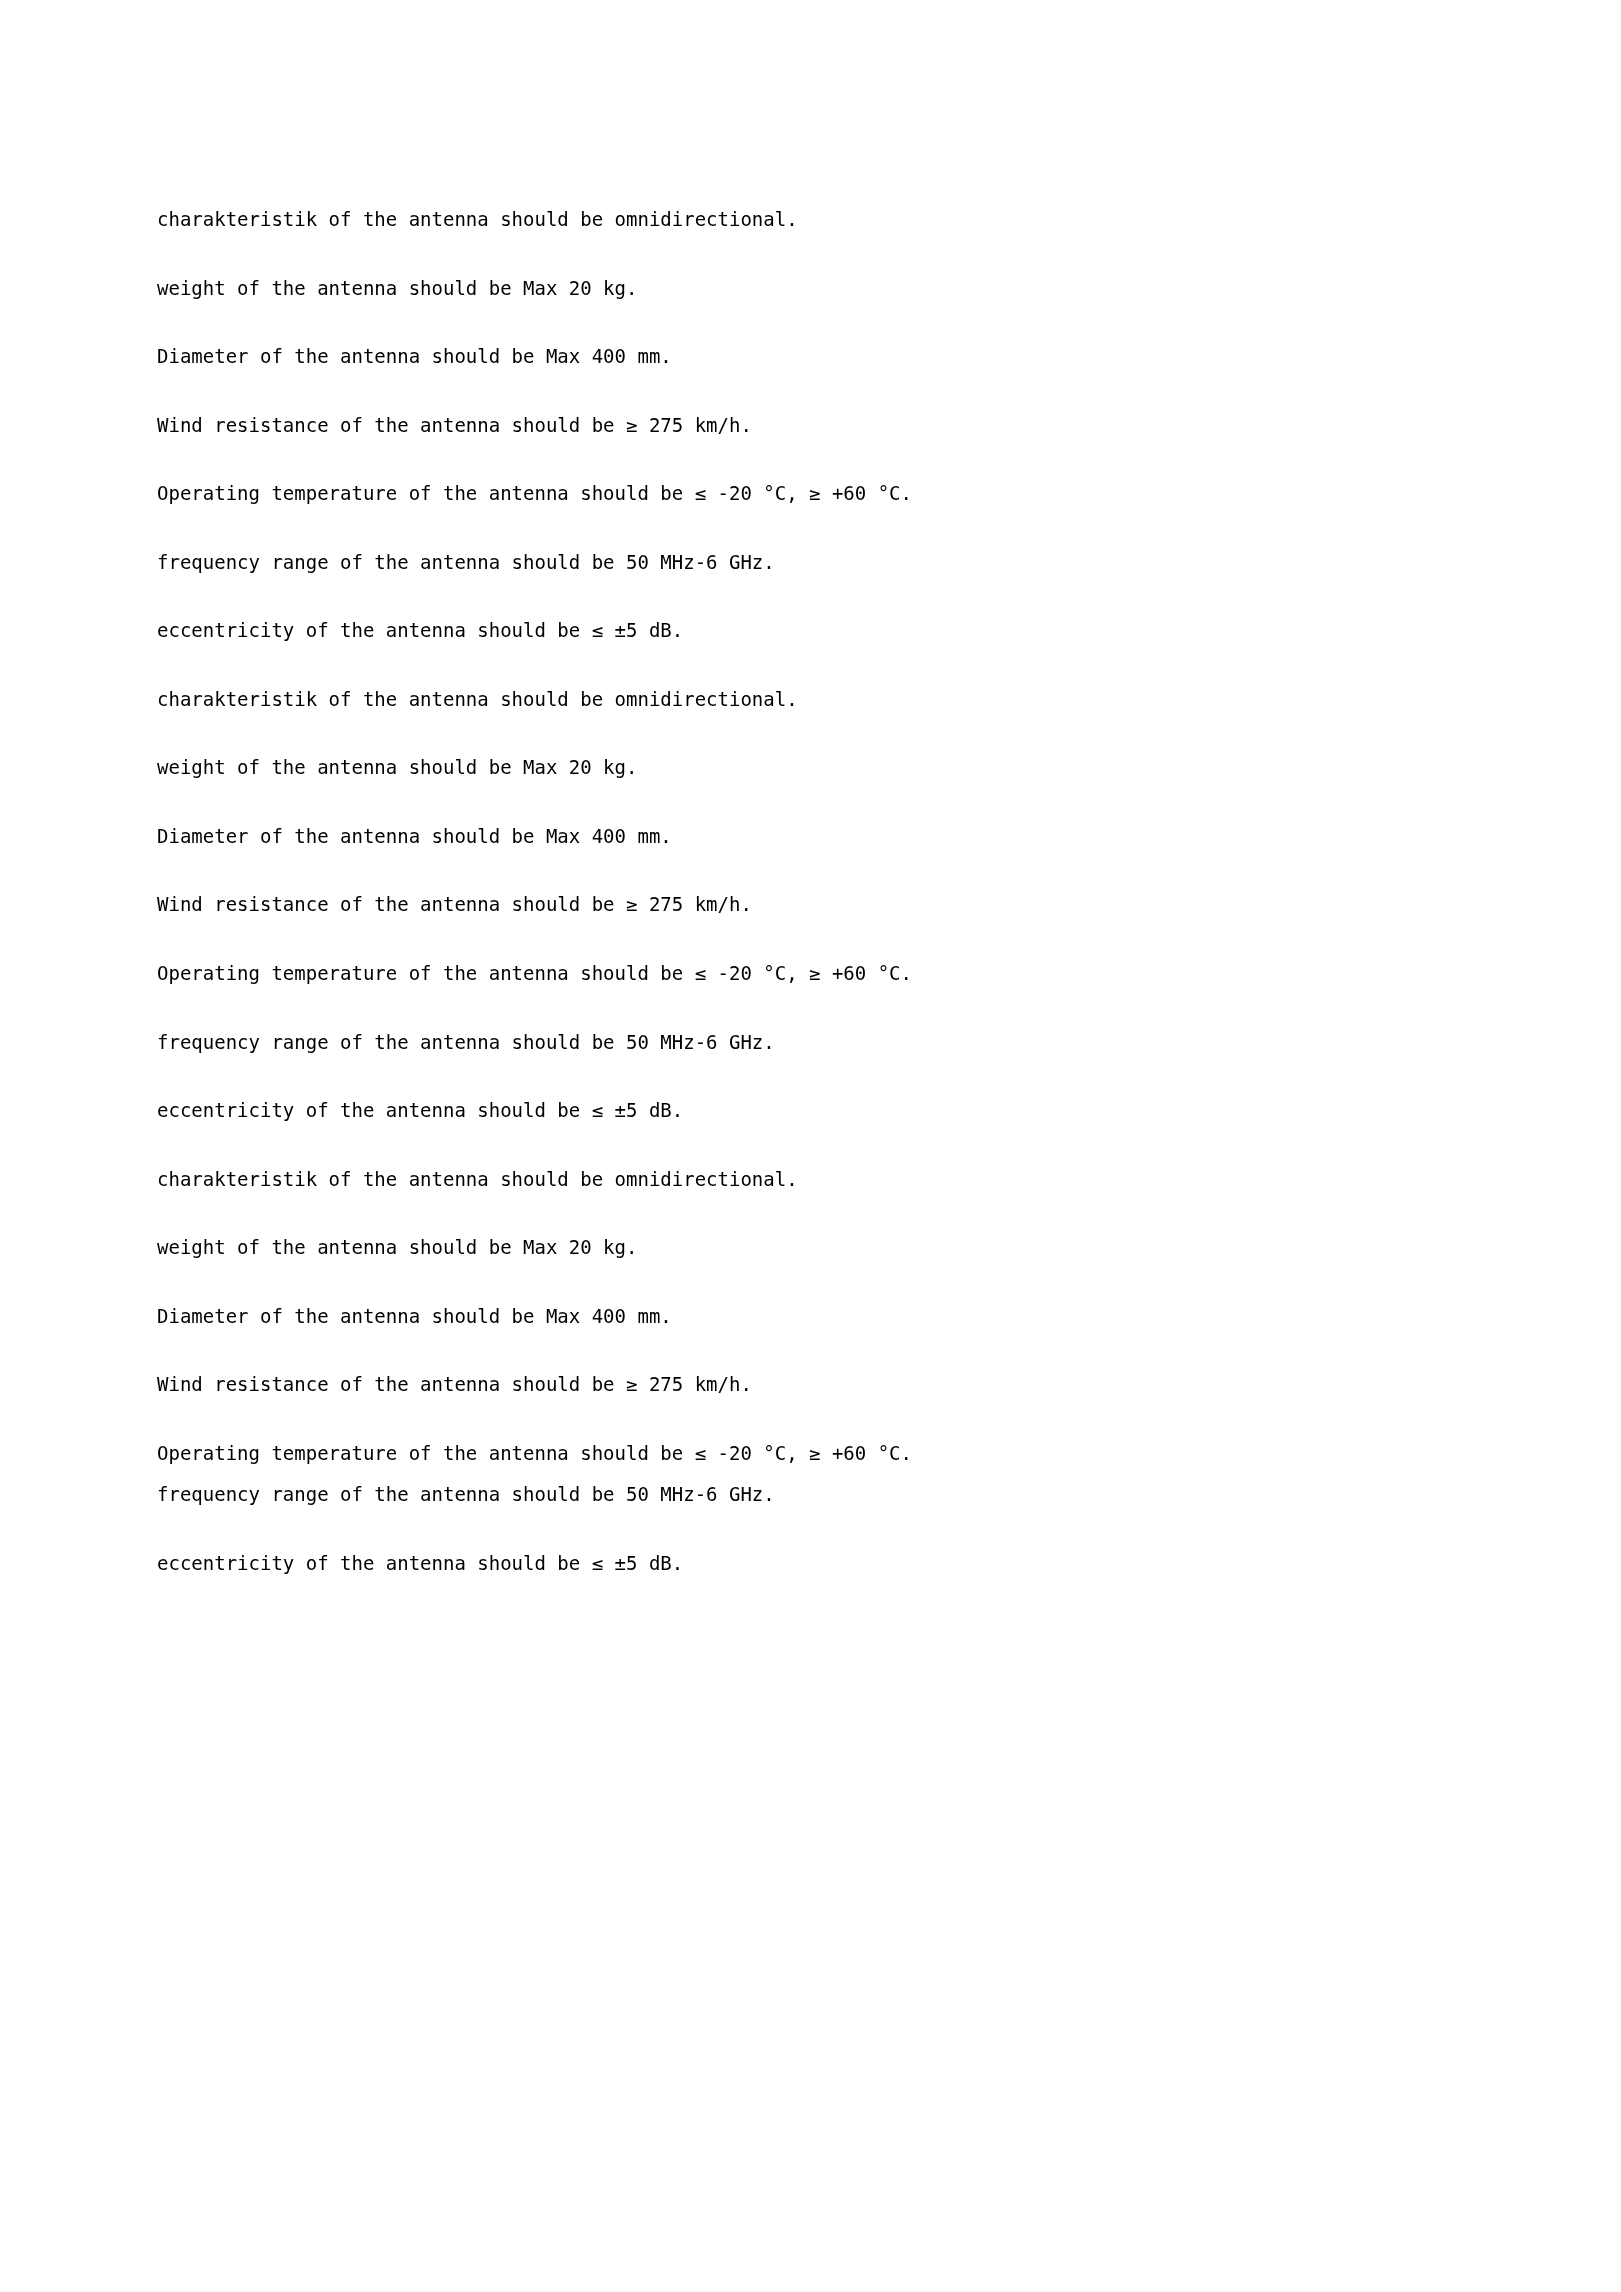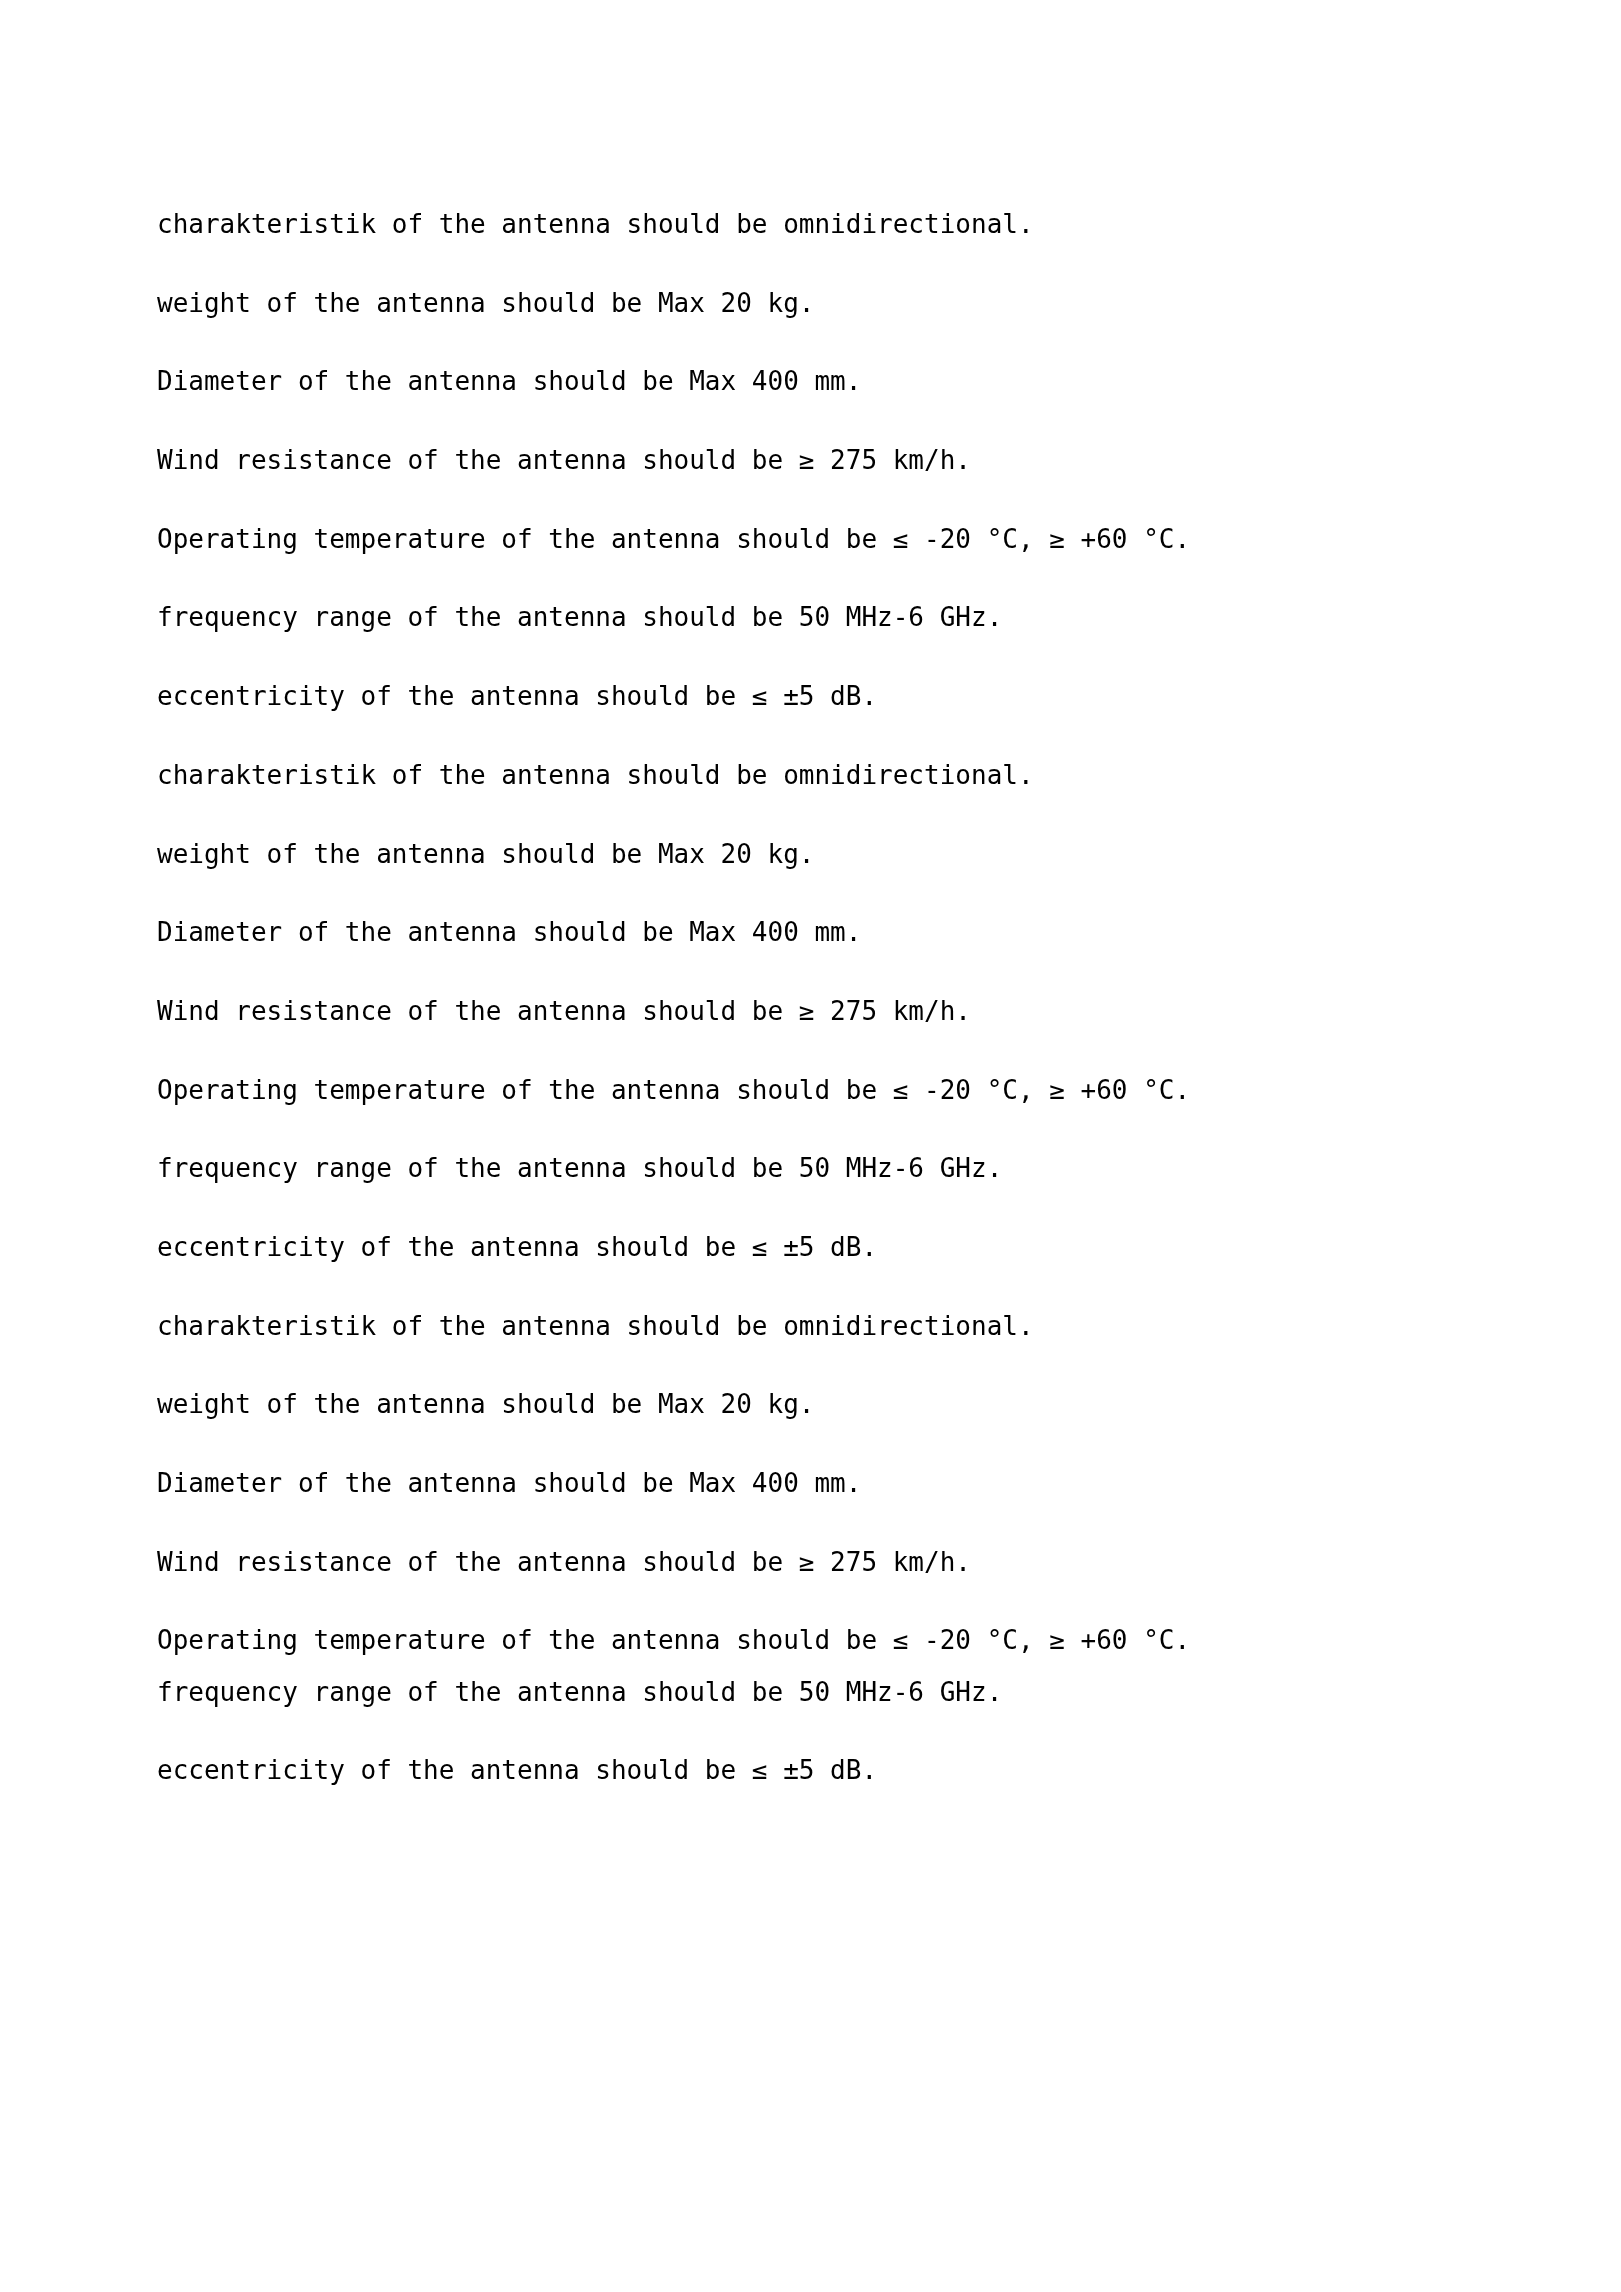--- a/index.html
+++ b/index.html
@@ -17,21 +17,21 @@
     width: 1621px;
     min-height: 2293px;
     padding: 206px 157px 118px 157px;
     background: #ffffff;
   }
   .doc-body {
     display: block;
   }
   .para {
     font-family: "DejaVu Sans Mono", "Liberation Mono", monospace;
-    font-size: 26px;
+    font-size: 19px;
     line-height: 1.45;
     color: #000000;
     letter-spacing: 0px;
     white-space: pre-wrap;
     margin: 0 0 41px 0;
   }
   .para.tight {
     margin-bottom: 13.7px;
   }
 </style>

